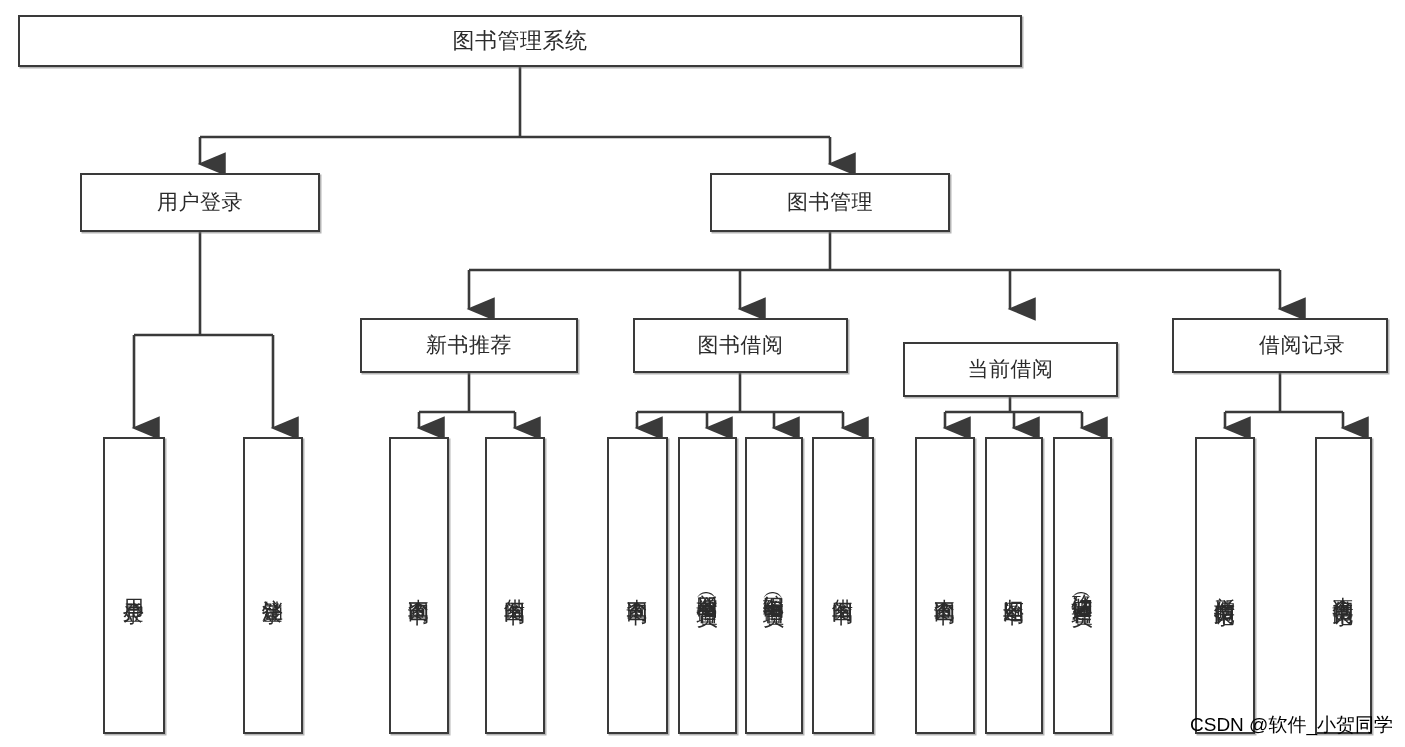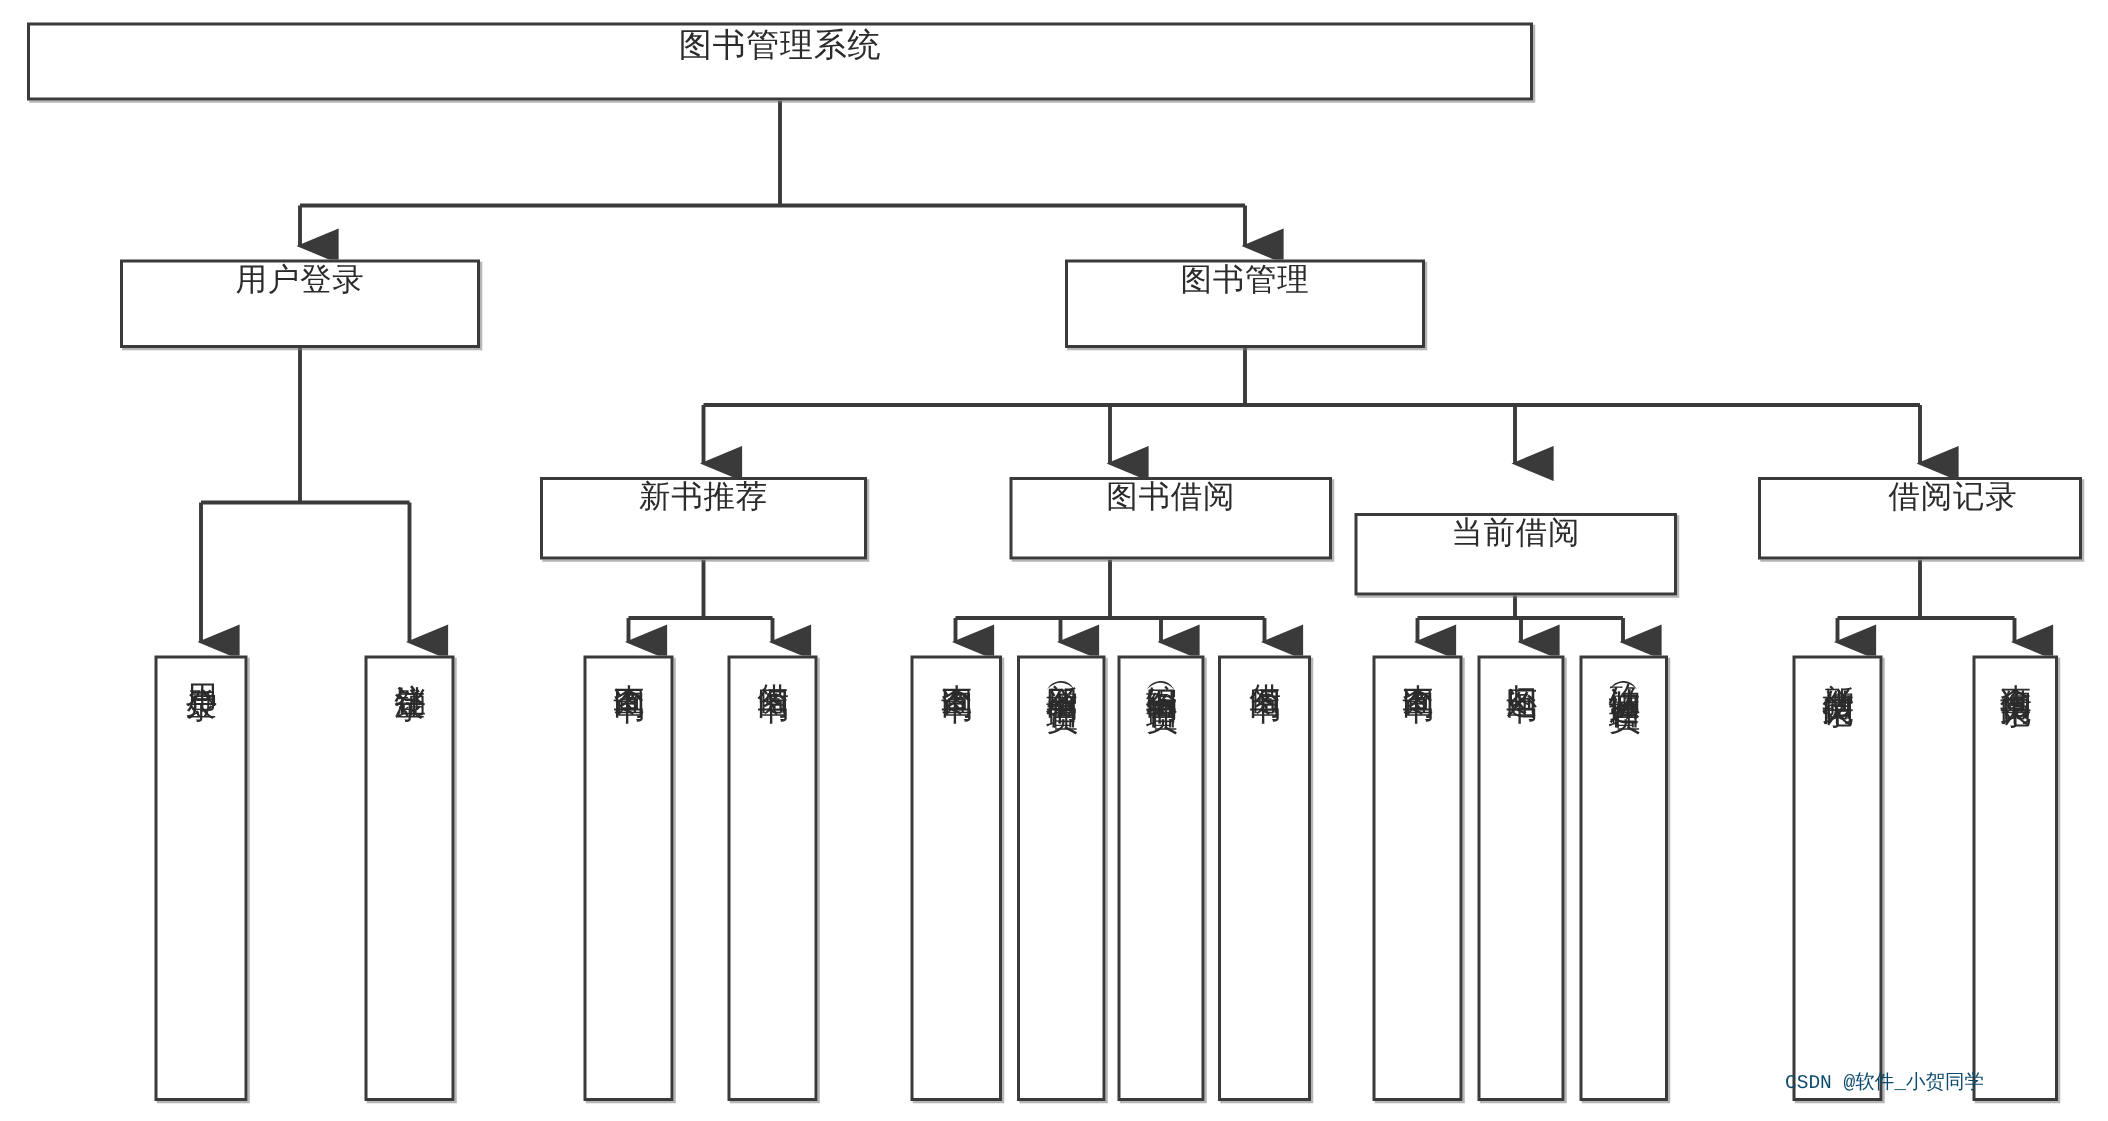--- a/index.html
+++ b/index.html
@@ -24,21 +24,21 @@
     width: 1405px;
     height: 747px;
     pointer-events: none;
   }
   .node {
     position: absolute;
     box-sizing: border-box;
     background: #ffffff;
     border: 2px solid #3a3a3a;
     display: flex;
-    align-items: flex-start;
+    align-items: center;
     justify-content: center;
     box-shadow: 1.5px 1.5px 0 0 rgba(120,120,120,0.55);
   }
   .node-label {
     color: #2b2b2b;
     font-size: 21px;
     line-height: 1.18;
     letter-spacing: 0.5px;
     white-space: nowrap;
     text-align: center;
@@ -47,25 +47,24 @@
   .node.vertical .node-label {
     writing-mode: vertical-rl;
     text-orientation: upright;
     font-size: 21px;
     letter-spacing: 2px;
     line-height: 1;
   }
   .node.level-0 .node-label { font-size: 22px; }
   .watermark {
     position: absolute;
-    color: #0c4a6e;
-    font-size: 13px;
+    color: #000000;
+    font-size: 19px;
     white-space: nowrap;
     user-select: none;
-    font-family: Liberation Mono, monospace;
   }
 </style>
 </head>
 <body>
 
 <div id="canvas">
 
   <svg id="wires" viewBox="0 0 1405 747" width="1405" height="747" xmlns="http://www.w3.org/2000/svg">
     <defs>
       <marker id="arrow" viewBox="0 0 10 12" refX="5" refY="11" markerWidth="9" markerHeight="11" orient="auto-start-reverse">
@@ -129,21 +128,21 @@
   <div class="node level-1" style="left: 80px; top: 173px; width: 240px; height: 59px;">
     <span class="node-label">用户登录</span>
   </div>
   <div class="node level-1" style="left: 710px; top: 173px; width: 240px; height: 59px;">
     <span class="node-label">图书管理</span>
   </div>
 
   <div class="node level-2" style="left: 360px; top: 318px; width: 218px; height: 55px;">
     <span class="node-label">新书推荐</span>
   </div>
-  <div class="node level-2" style="left: 633px; top: 318px; width: 215px; height: 55px; margin-left: 40px;">
+  <div class="node level-2" style="left: 633px; top: 318px; width: 215px; height: 55px;">
     <span class="node-label">图书借阅</span>
   </div>
   <div class="node level-2" style="left: 903px; top: 318px; width: 215px; height: 55px; margin-top: 24px;">
     <span class="node-label">当前借阅</span>
   </div>
   <div class="node level-2" style="left: 1172px; top: 318px; width: 216px; height: 55px; padding-left: 44px;">
     <span class="node-label">借阅记录</span>
   </div>
 
   <div class="node vertical" style="left: 103px; top: 437px; width: 62px; height: 297px;">

